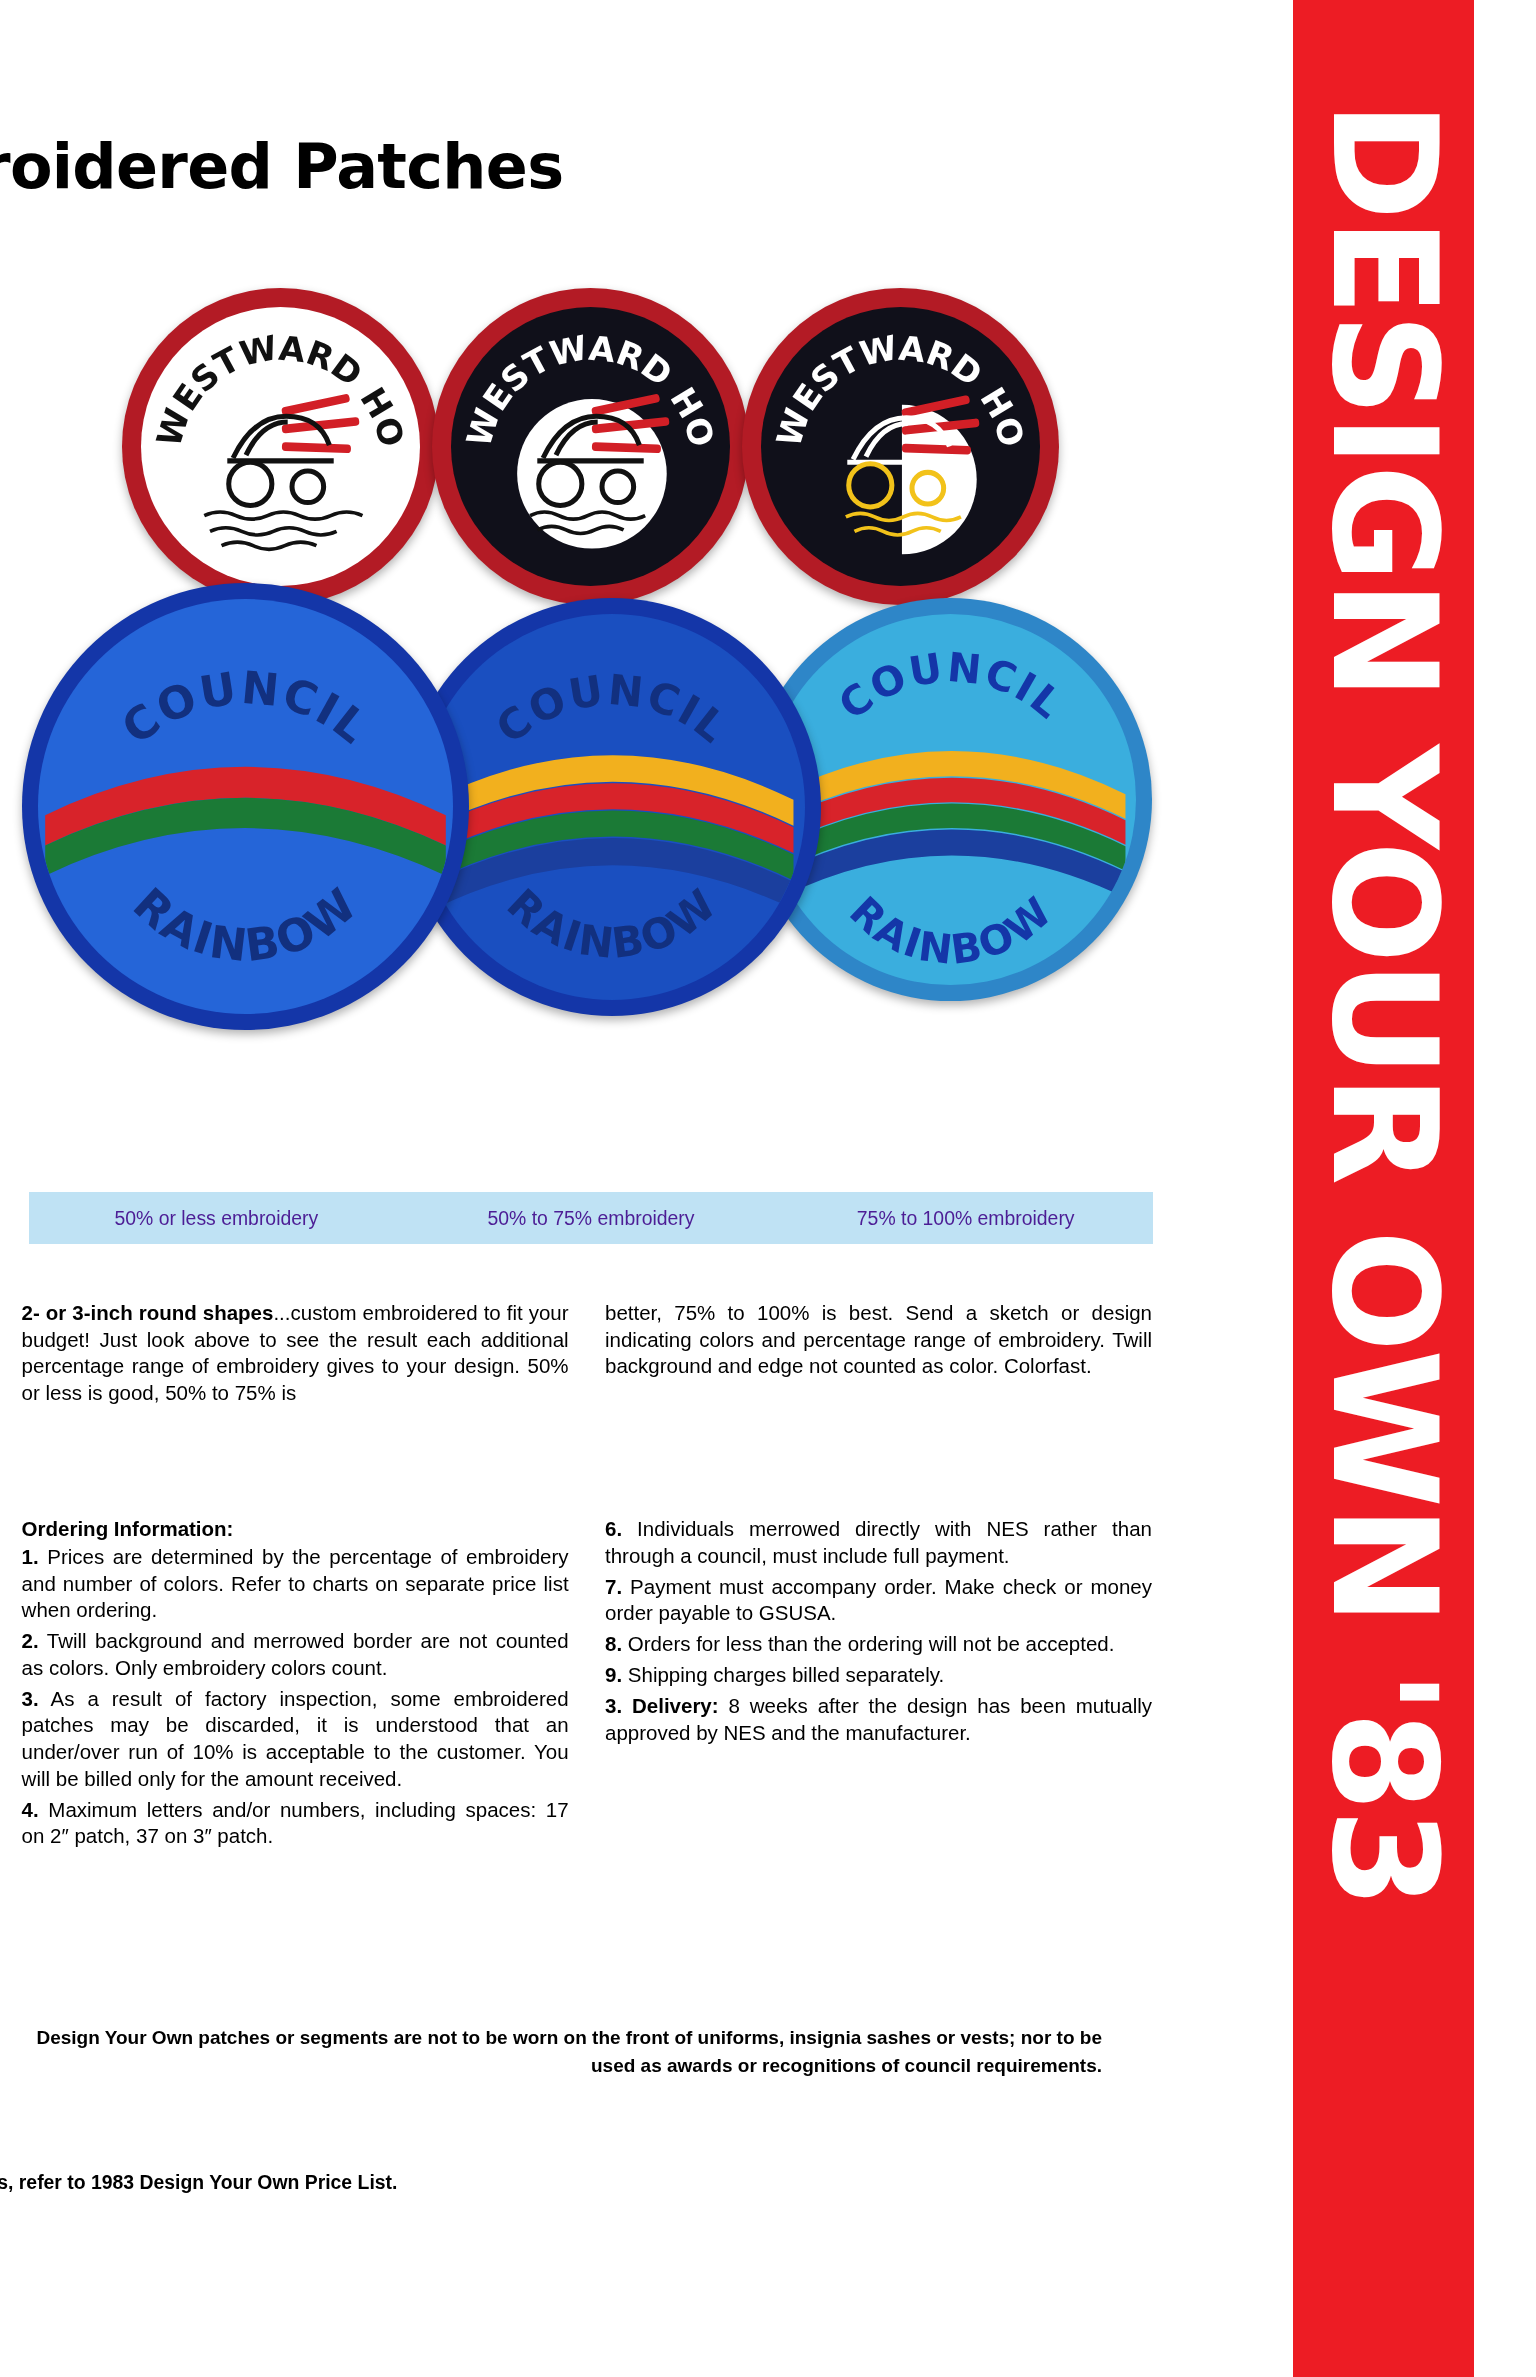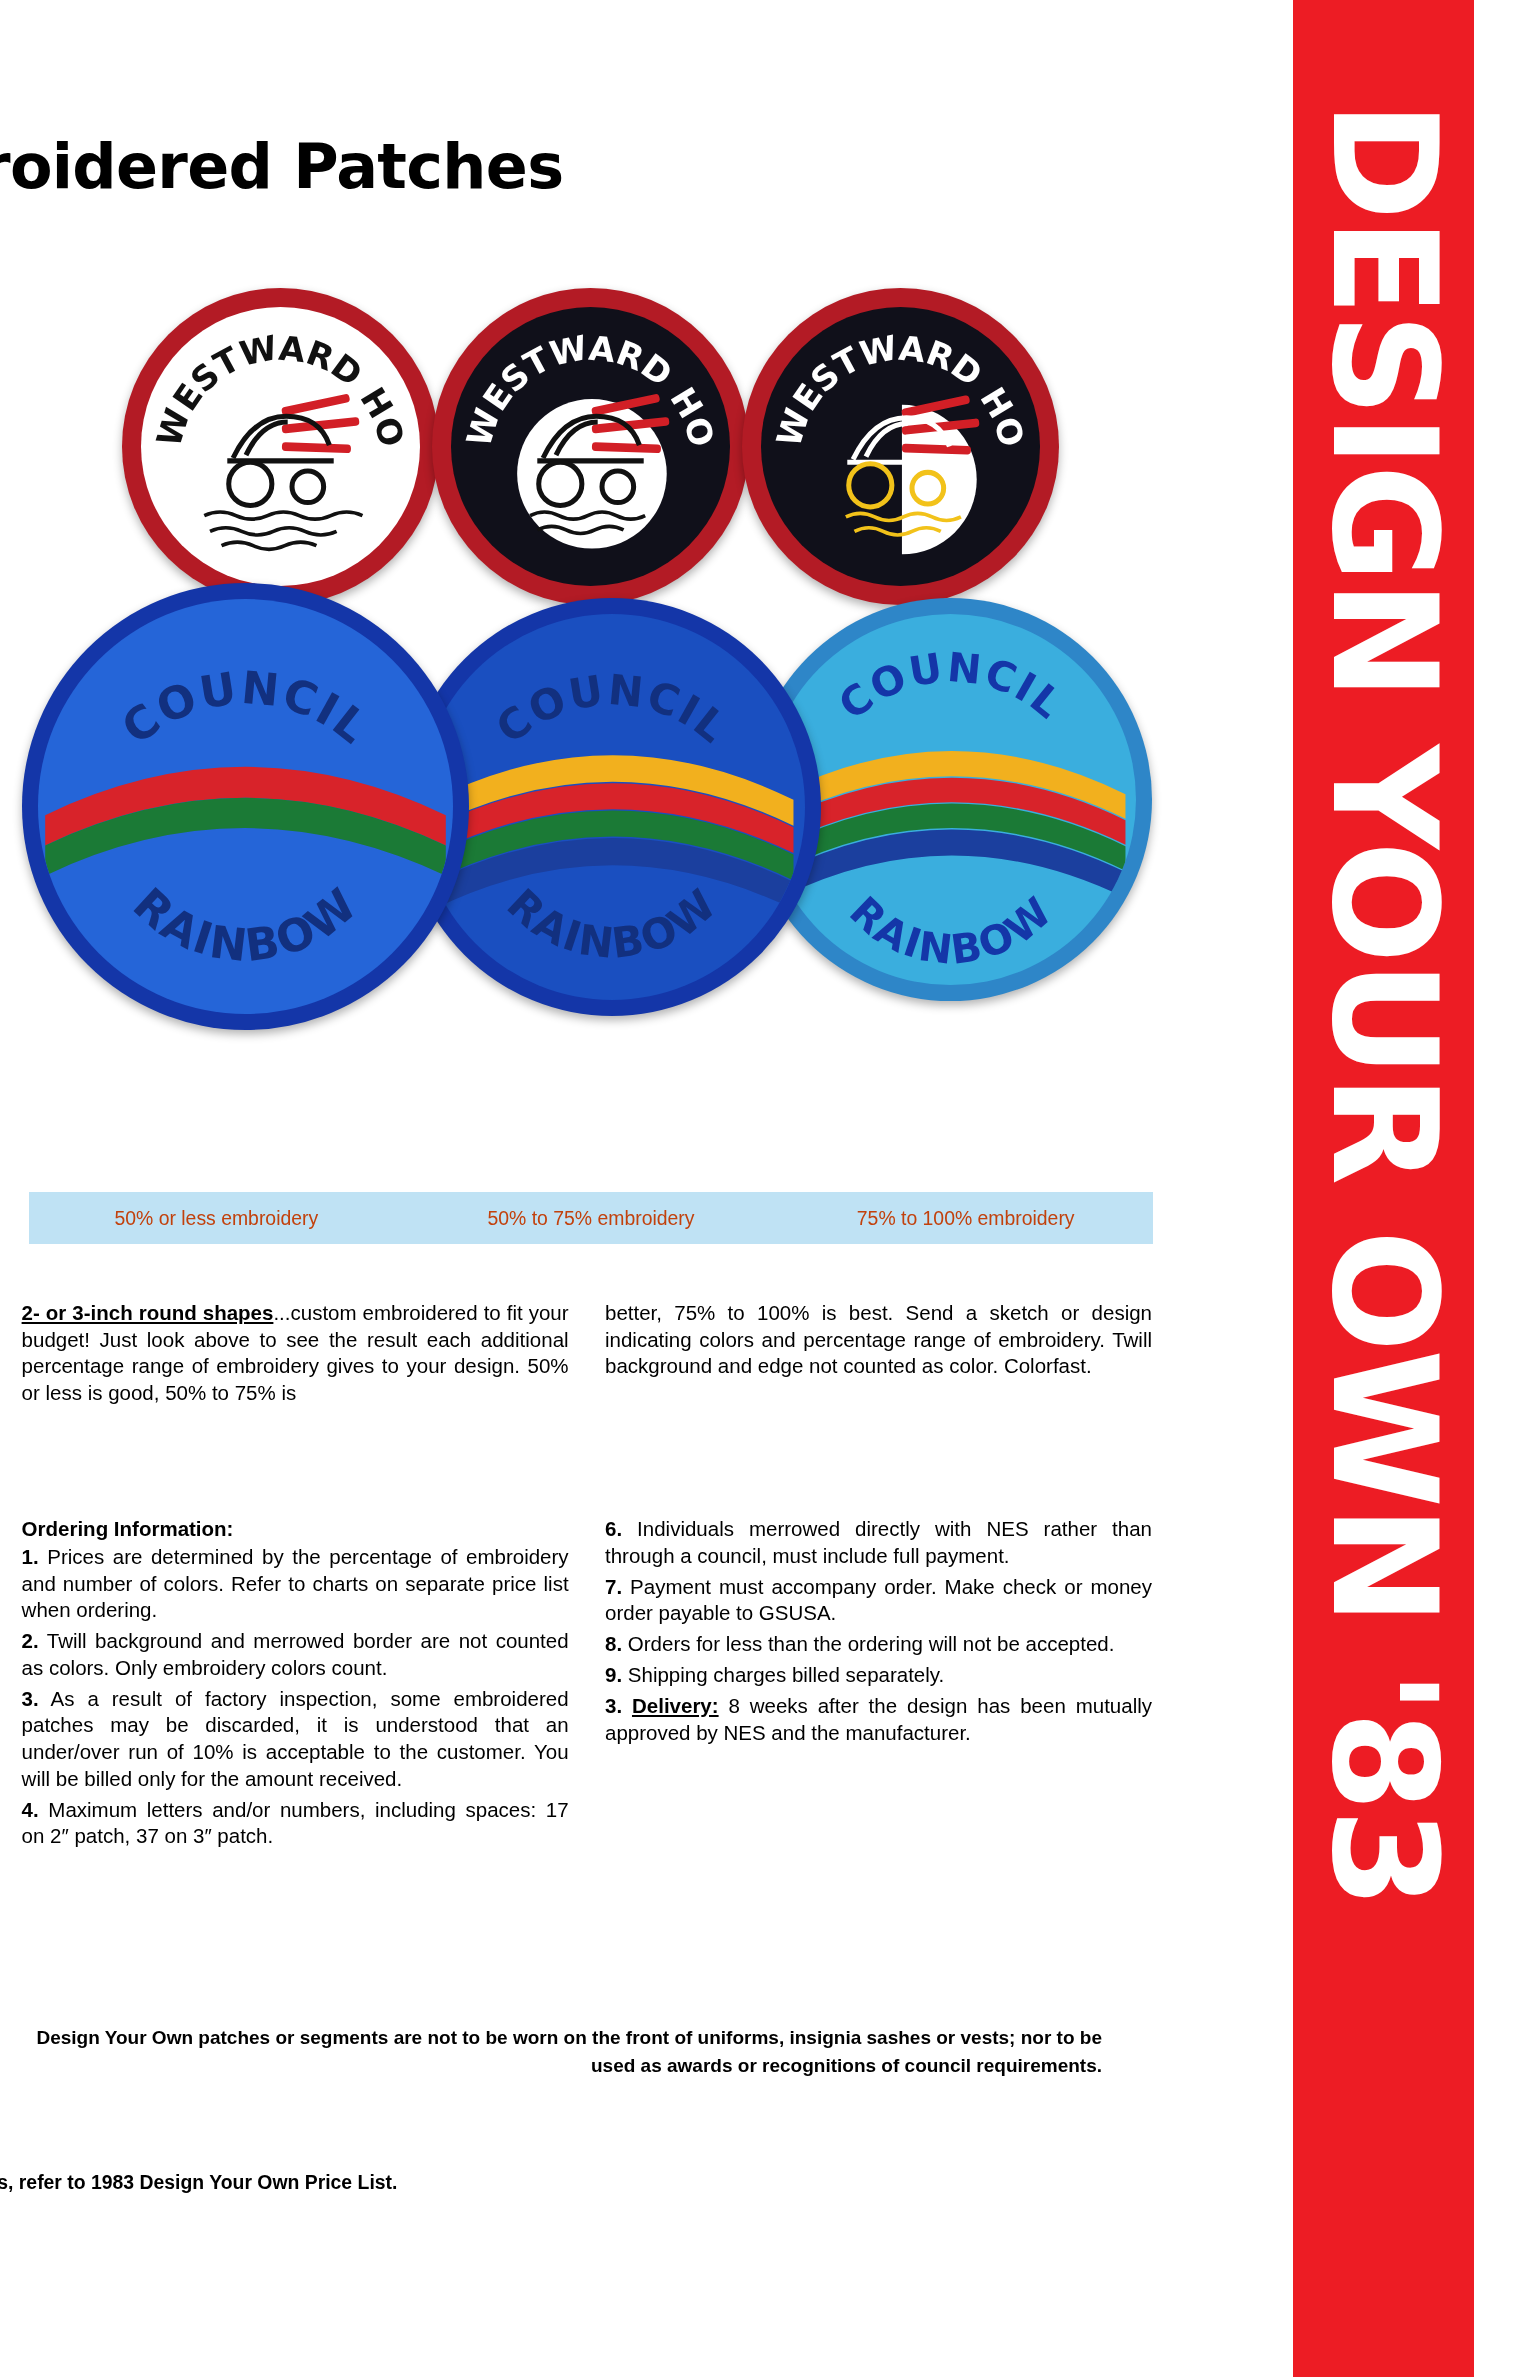--- a/index.html
+++ b/index.html
@@ -96,21 +96,21 @@
     width: 1124px;
     height: 52px;
     background: #bfe2f4;
     display: flex;
     align-items: center;
   }
   .caption-cell {
     flex: 1;
     text-align: center;
     font-size: 19.4px;
-    color: #c2410c;
+    color: #4c1d95;
     font-family: "Liberation Sans", sans-serif;
   }
 
   
   .col {
     position: absolute;
     width: 547px;
     font-size: 20.5px;
     line-height: 1.30;
     color: #000;
@@ -118,21 +118,21 @@
     font-family: "Liberation Sans", sans-serif;
   }
   #intro-left  { top: 1300px; left: 21.6px; }
   #intro-right { top: 1300px; left: 605px; }
 
   #order-left  { top: 1516px; left: 21.6px; }
   #order-right { top: 1516px; left: 605px; }
 
   .para { margin: 0 0 4.3px 0; }
   .num { font-weight: bold; }
-  b { font-weight: bold; text-decoration: underline; }
+  b { font-weight: bold; }
 
   #ordering-head {
     font-weight: bold;
     margin-bottom: 1.4px;
   }
 
   
   #footnote {
     position: absolute;
     top: 2024px;

